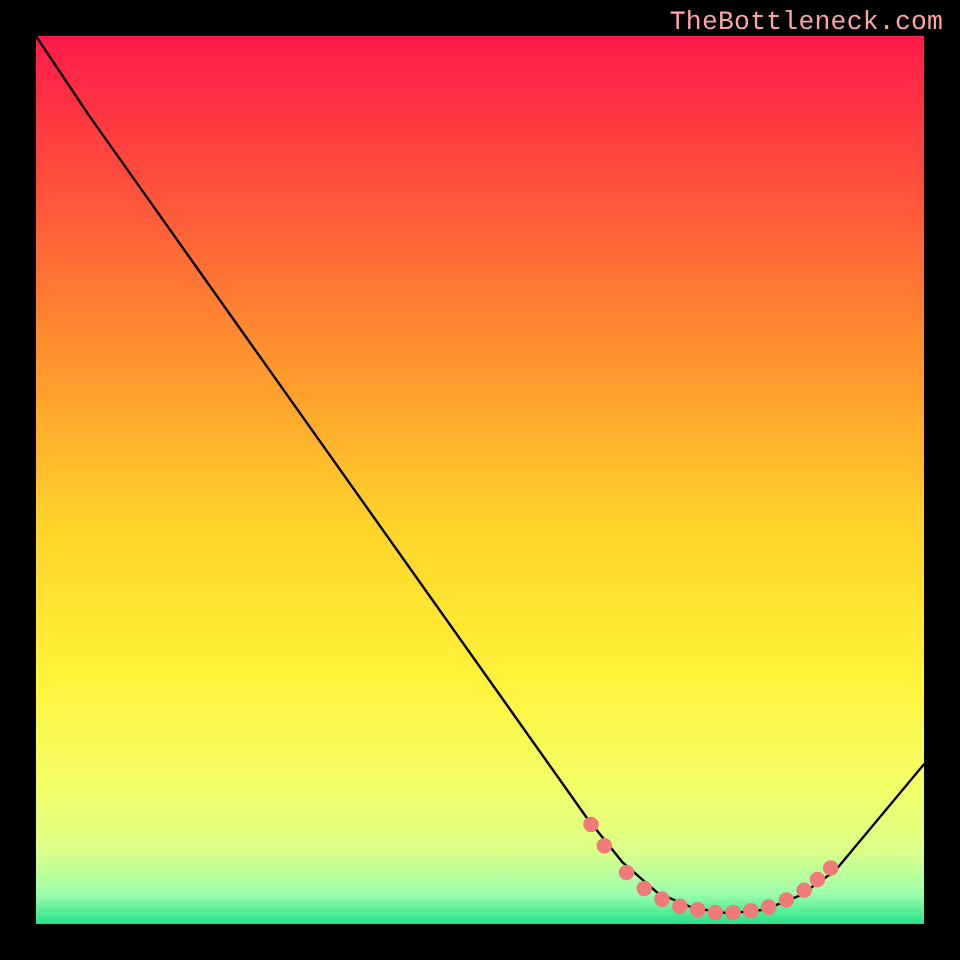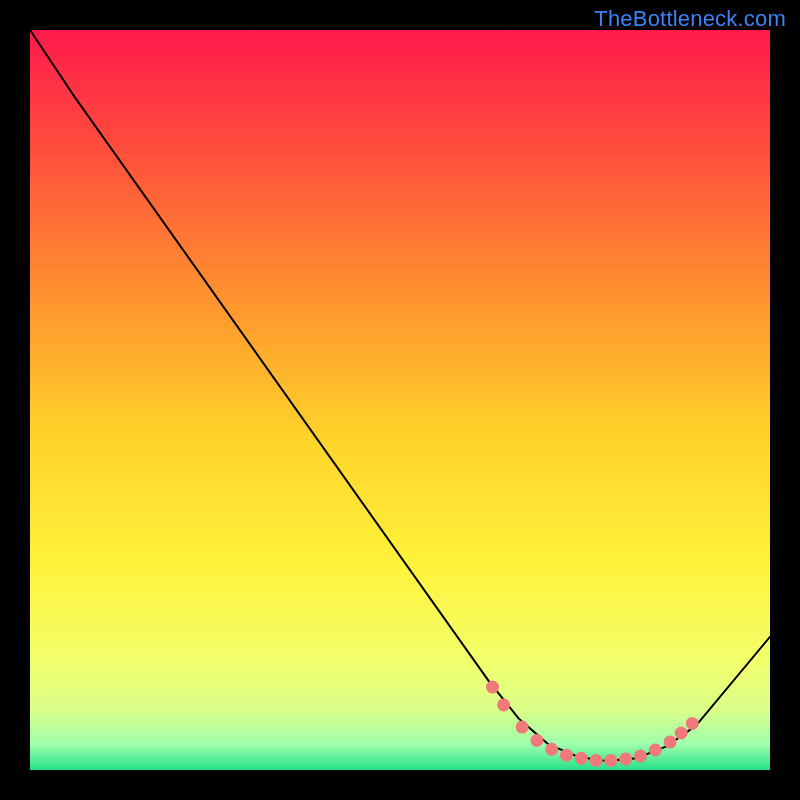--- a/index.html
+++ b/index.html
@@ -7,23 +7,23 @@
   .frame {
     position: relative;
     width: 800px;
     height: 800px;
     background: #000;
   }
   .watermark {
     position: absolute;
     top: 6px;
     right: 14px;
-    font-family: Liberation Sans, sans-serif;
+    font-family: Liberation Mono, monospace;
     font-size: 22px;
-    color: #3b82f6;
+    color: #fca5a5;
     font-weight: 500;
     letter-spacing: 0.2px;
   }
   .plot {
     position: absolute;
     left: 30px;
     top: 30px;
     width: 740px;
     height: 740px;
   }

